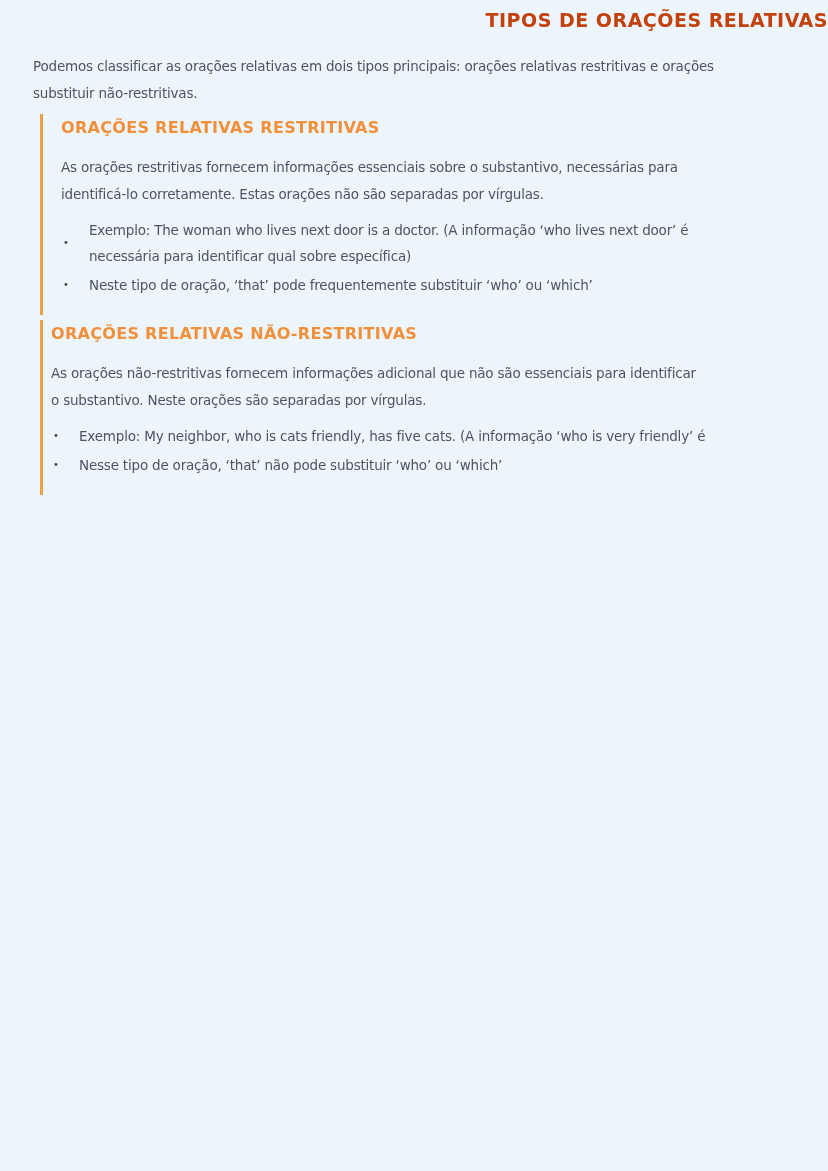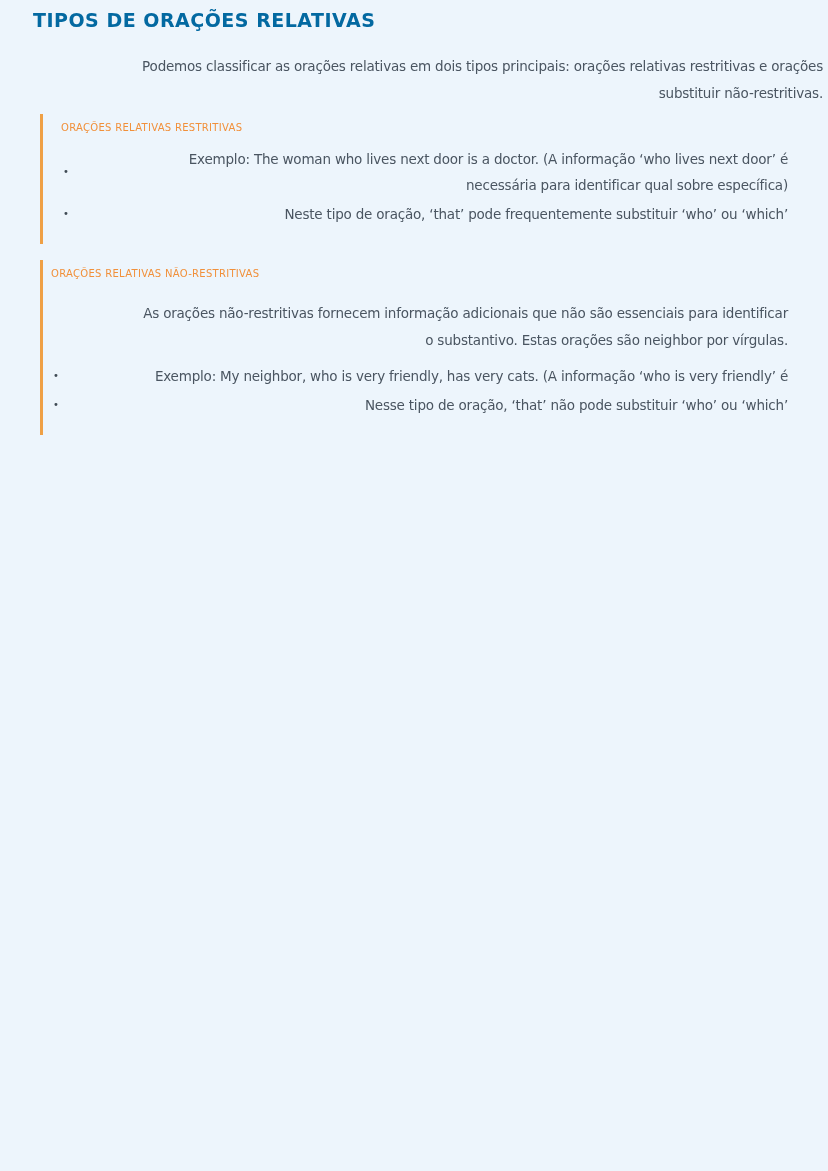--- a/index.html
+++ b/index.html
@@ -17,41 +17,42 @@
     width: 828px;
     height: 1171px;
     padding-top: 9px;
   }
   .page-title {
     margin: 0 0 0 33px;
     font-size: 19px;
     line-height: 23px;
     font-weight: bold;
     letter-spacing: 0.5px;
-    color: #0369a1;
+    color: #c2410c;
+    text-align: right;
   }
   .intro {
     margin: 21px 0 0 33px;
     font-size: 13.5px;
     letter-spacing: -0.2px;
     line-height: 27px;
     width: 790px;
   }
   .callout {
     margin: 7px 0 0 40px;
     border-left: 3px solid #efa045;
     padding: 4px 12px 14px 18px;
     width: 760px;
   }
-  .callout.second { margin-top: 16px; padding-left: 8px; }
+  .callout.second { margin-top: 5px; padding-left: 8px; }
   .section-heading {
     margin: 0;
-    font-size: 10px;
+    font-size: 16px;
     line-height: 19px;
-    font-weight: normal;
+    font-weight: bold;
     letter-spacing: 0.3px;
     color: #f1903a;
   }
   .section-body {
     margin-top: 17px;
     font-size: 13.5px;
     letter-spacing: -0.2px;
     line-height: 27px;
   }
   .bullets {
@@ -67,64 +68,68 @@
     letter-spacing: -0.2px;
     line-height: 26px;
   }
   .dot {
     flex: 0 0 28px;
     padding-left: 2px;
     font-size: 10px;
     color: #3f4a54;
   }
   .btext { flex: 1; }
-  .btext .line, .section-body .line, .intro .line { display: block; text-align: right; }
+  .btext .line, .section-body .line, .intro .line { display: block; }
 </style>
 </head>
 <body>
 
 <div class="page">
 
   <h1 class="page-title">TIPOS DE ORAÇÕES RELATIVAS</h1>
 
   <div class="intro">
     <span class="line">Podemos classificar as orações relativas em dois tipos principais: orações relativas restritivas e orações</span>
     <span class="line">substituir não-restritivas.</span>
   </div>
 
   <section class="callout">
     <h2 class="section-heading">ORAÇÕES RELATIVAS RESTRITIVAS</h2>
+    <div class="section-body">
+      <span class="line">As orações restritivas fornecem informações essenciais sobre o substantivo, necessárias para</span>
+      <span class="line">identificá-lo corretamente. Estas orações não são separadas por vírgulas.</span>
+    </div>
     <ul class="bullets">
       <li class="bullet">
         <span class="dot">•</span>
         <span class="btext">
           <span class="line">Exemplo: The woman who lives next door is a doctor. (A informação ‘who lives next door’ é</span>
           <span class="line">necessária para identificar qual sobre específica)</span>
         </span>
       </li>
       <li class="bullet">
         <span class="dot">•</span>
         <span class="btext">
           <span class="line">Neste tipo de oração, ‘that’ pode frequentemente substituir ‘who’ ou ‘which’</span>
         </span>
       </li>
     </ul>
   </section>
 
   <section class="callout second">
     <h2 class="section-heading">ORAÇÕES RELATIVAS NÃO-RESTRITIVAS</h2>
     <div class="section-body">
-      <span class="line">As orações não-restritivas fornecem informação adicionais que não são essenciais para identificar</span>
-      <span class="line">o substantivo. Estas orações são neighbor por vírgulas.</span>
+      <span class="line">As orações não-restritivas fornecem informações adicional que não são essenciais para identificar</span>
+      <span class="line">o substantivo. Neste orações são separadas por vírgulas.</span>
     </div>
     <ul class="bullets">
       <li class="bullet">
         <span class="dot">•</span>
         <span class="btext">
-          <span class="line">Exemplo: My neighbor, who is very friendly, has very cats. (A informação ‘who is very friendly’ é</span>
+          <span class="line">Exemplo: My neighbor, who is cats friendly, has five cats. (A informação ‘who is very friendly’ é</span>
         </span>
       </li>
       <li class="bullet">
         <span class="dot">•</span>
         <span class="btext">
           <span class="line">Nesse tipo de oração, ‘that’ não pode substituir ‘who’ ou ‘which’</span>
         </span>
       </li>
     </ul>
   </section>

